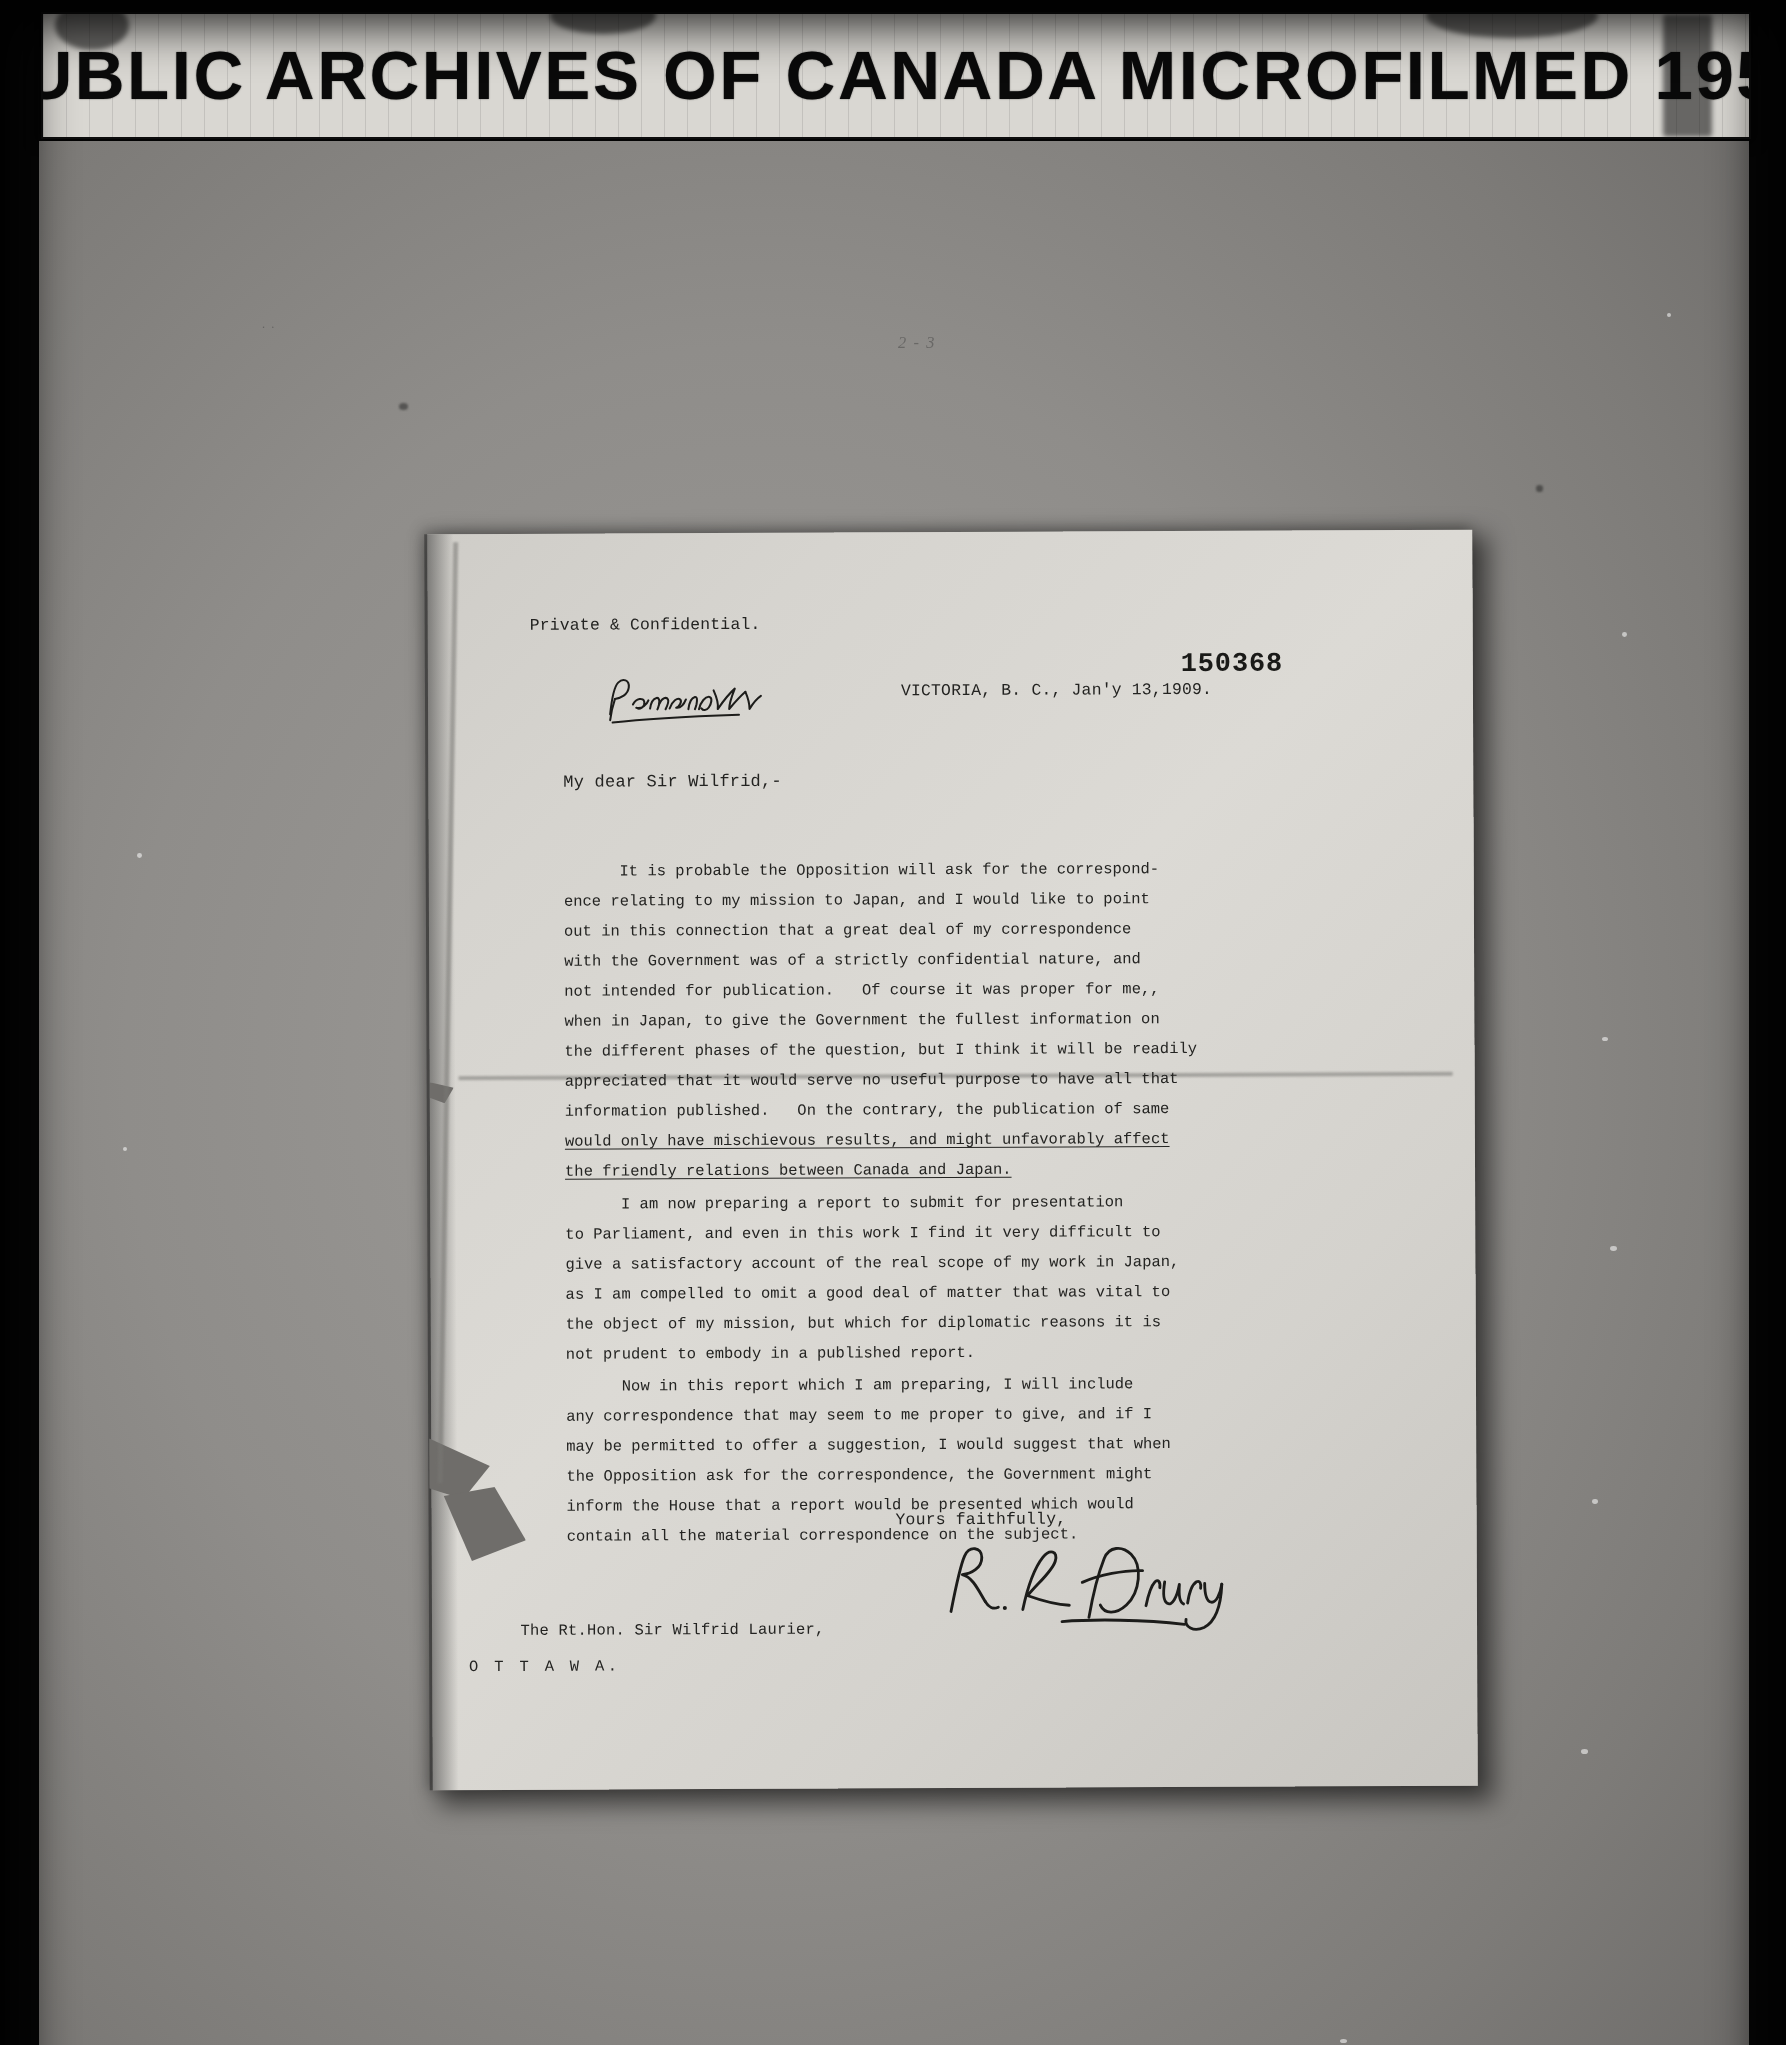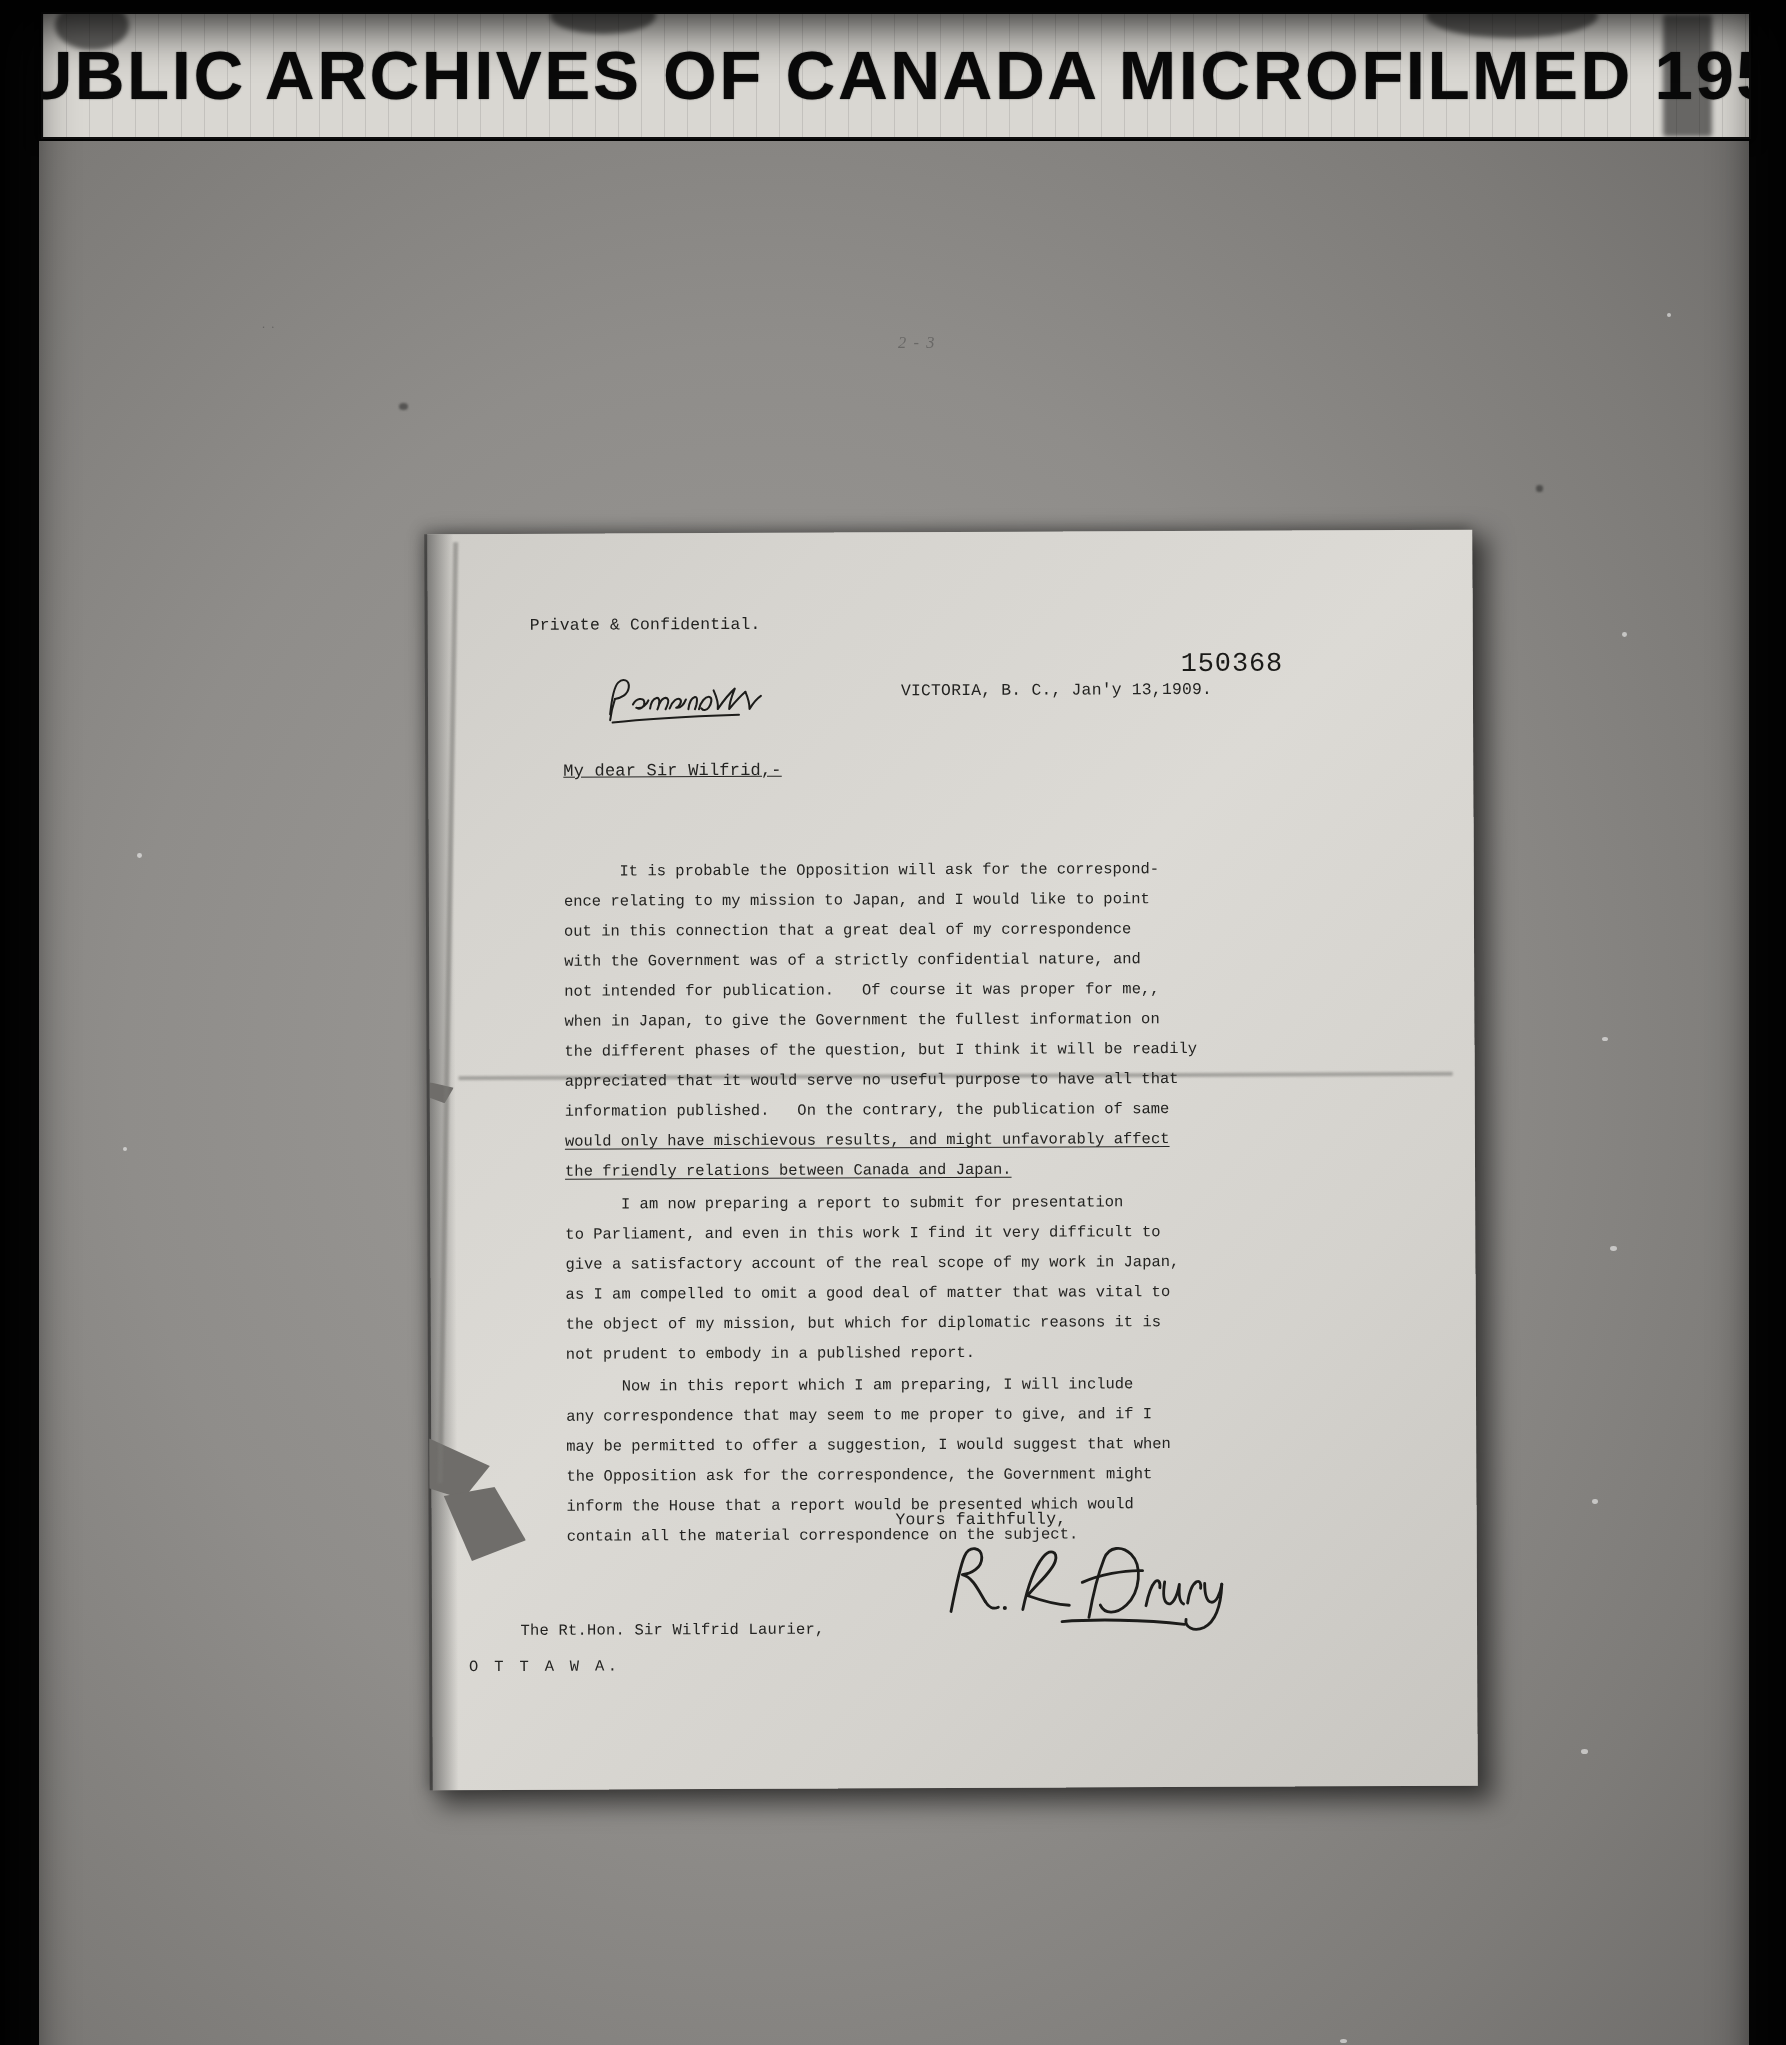--- a/index.html
+++ b/index.html
@@ -147,36 +147,35 @@
     left: 102px;
     top: 84px;
     font-size: 16.4px;
   }
   #stampnum {
     position: absolute;
     left: 753px;
     top: 118px;
     font-family: "Liberation Mono", monospace;
     font-size: 27px;
-    font-weight: normal;
+    font-weight: bold;
     color: #1a1a18;
     letter-spacing: 0.8px;
   }
   #place-date {
     position: absolute;
     left: 473px;
     top: 151px;
     font-size: 16.4px;
   }
   #salutation {
     position: absolute;
     left: 135px;
-    top: 229px;
+    top: 240px;
     font-size: 17px;
-    text-decoration: underline;
   }
   #body {
     position: absolute;
     left: 135px;
     top: 323px;
     width: 843px;
   }
   #body .para {
     margin: 0 0 2.5px 0;
   }

